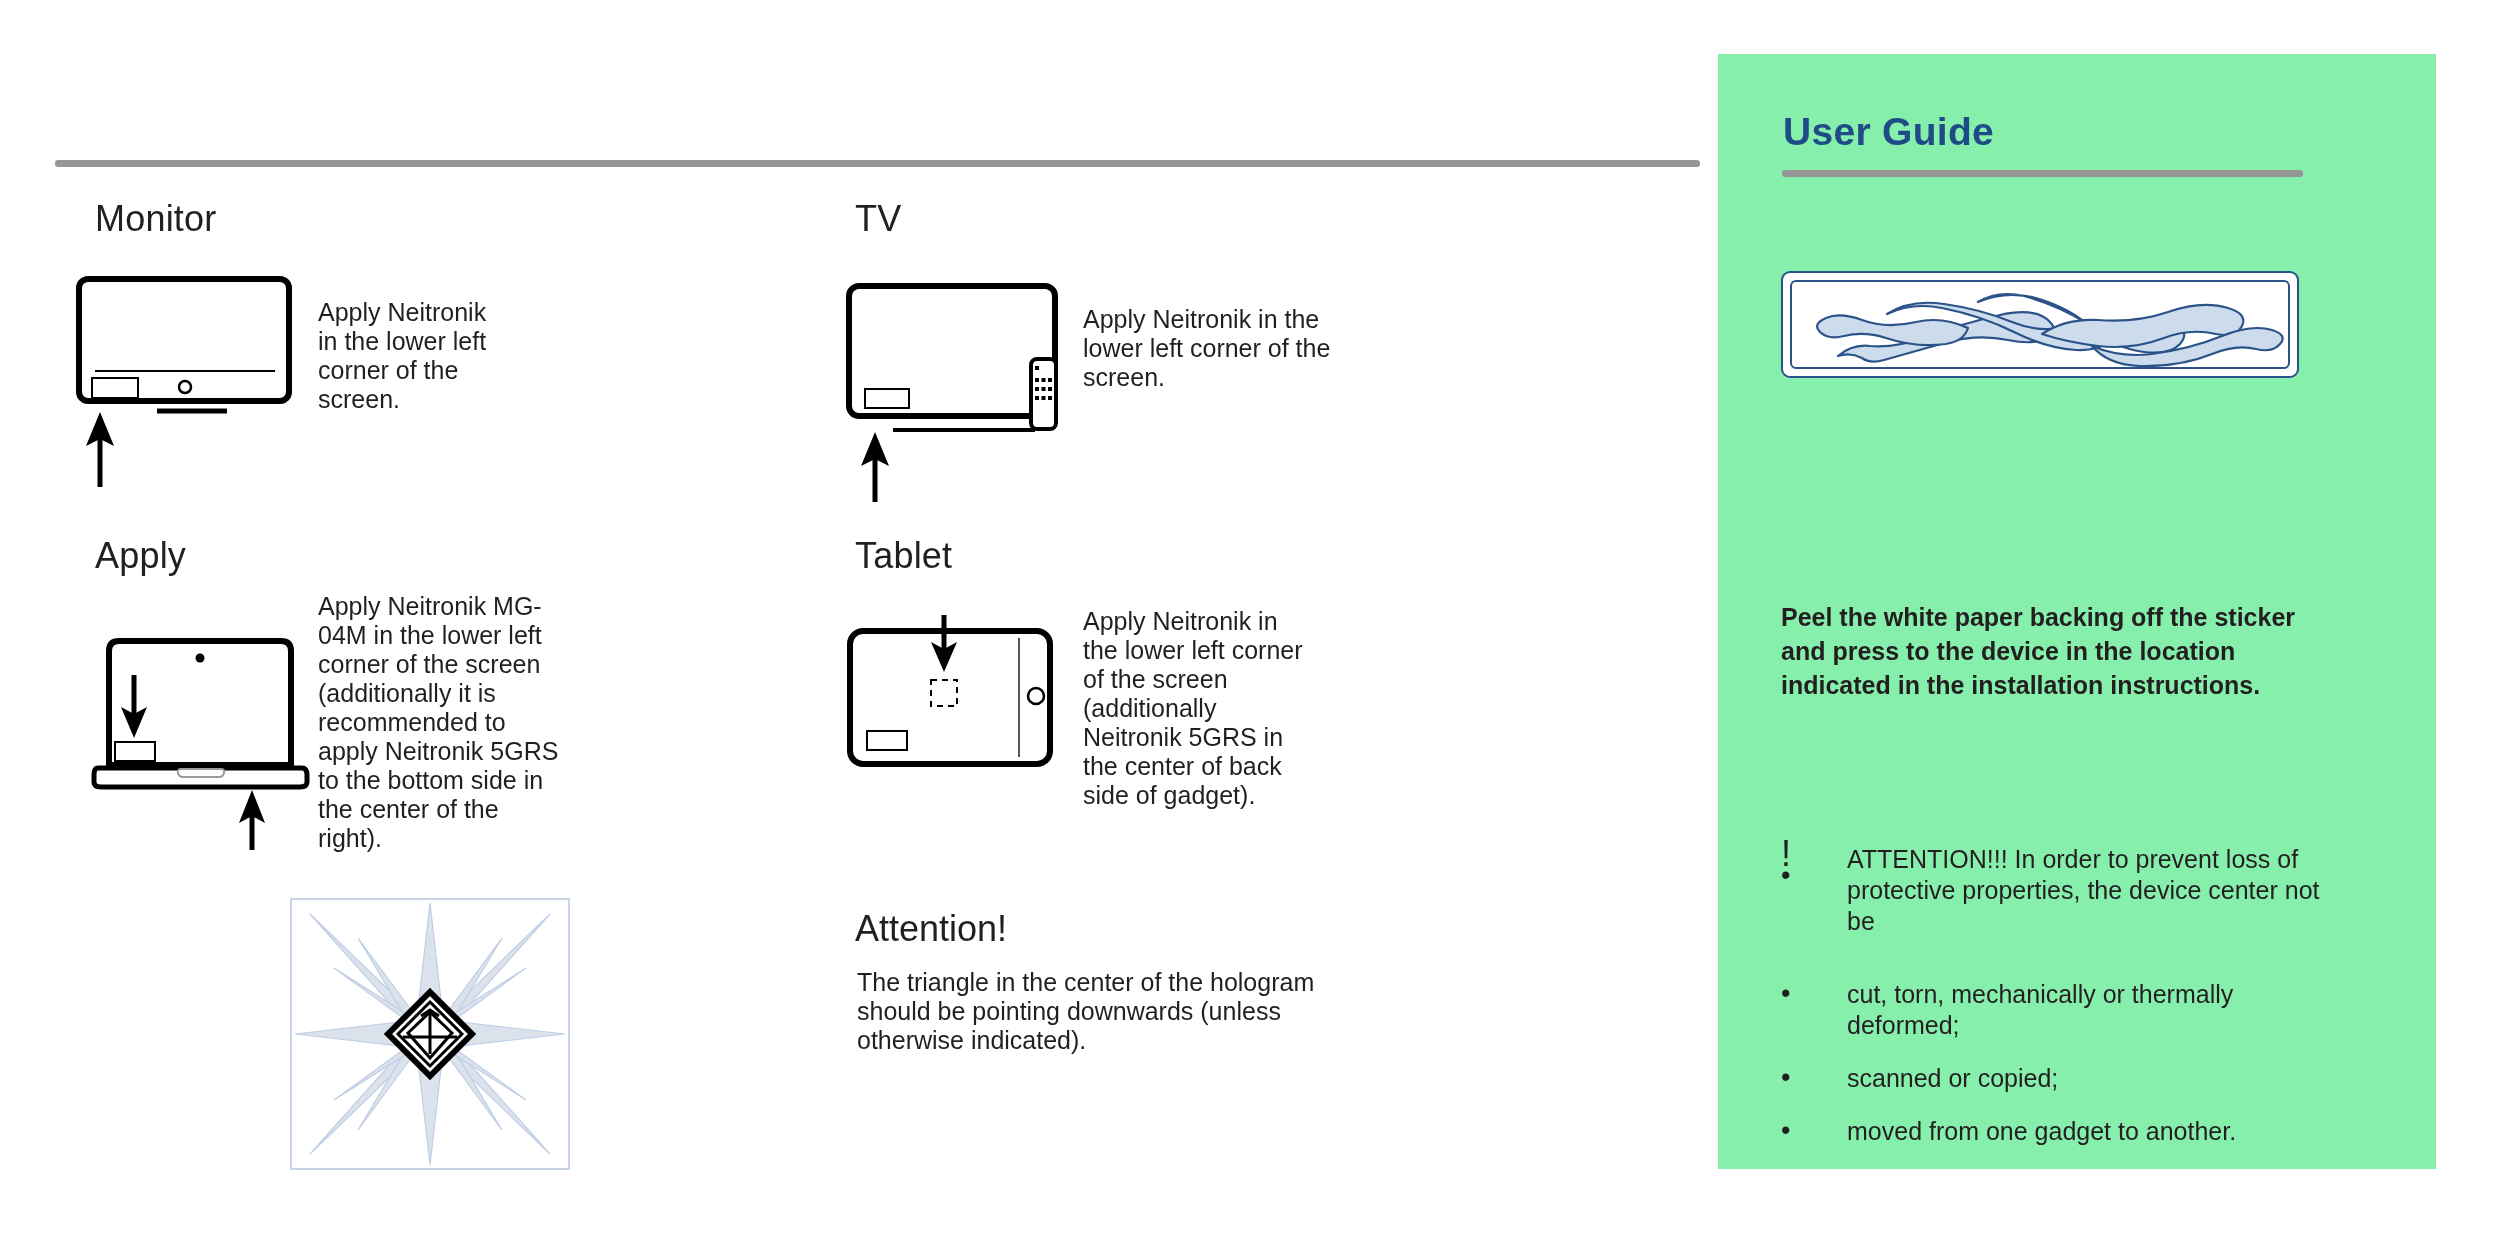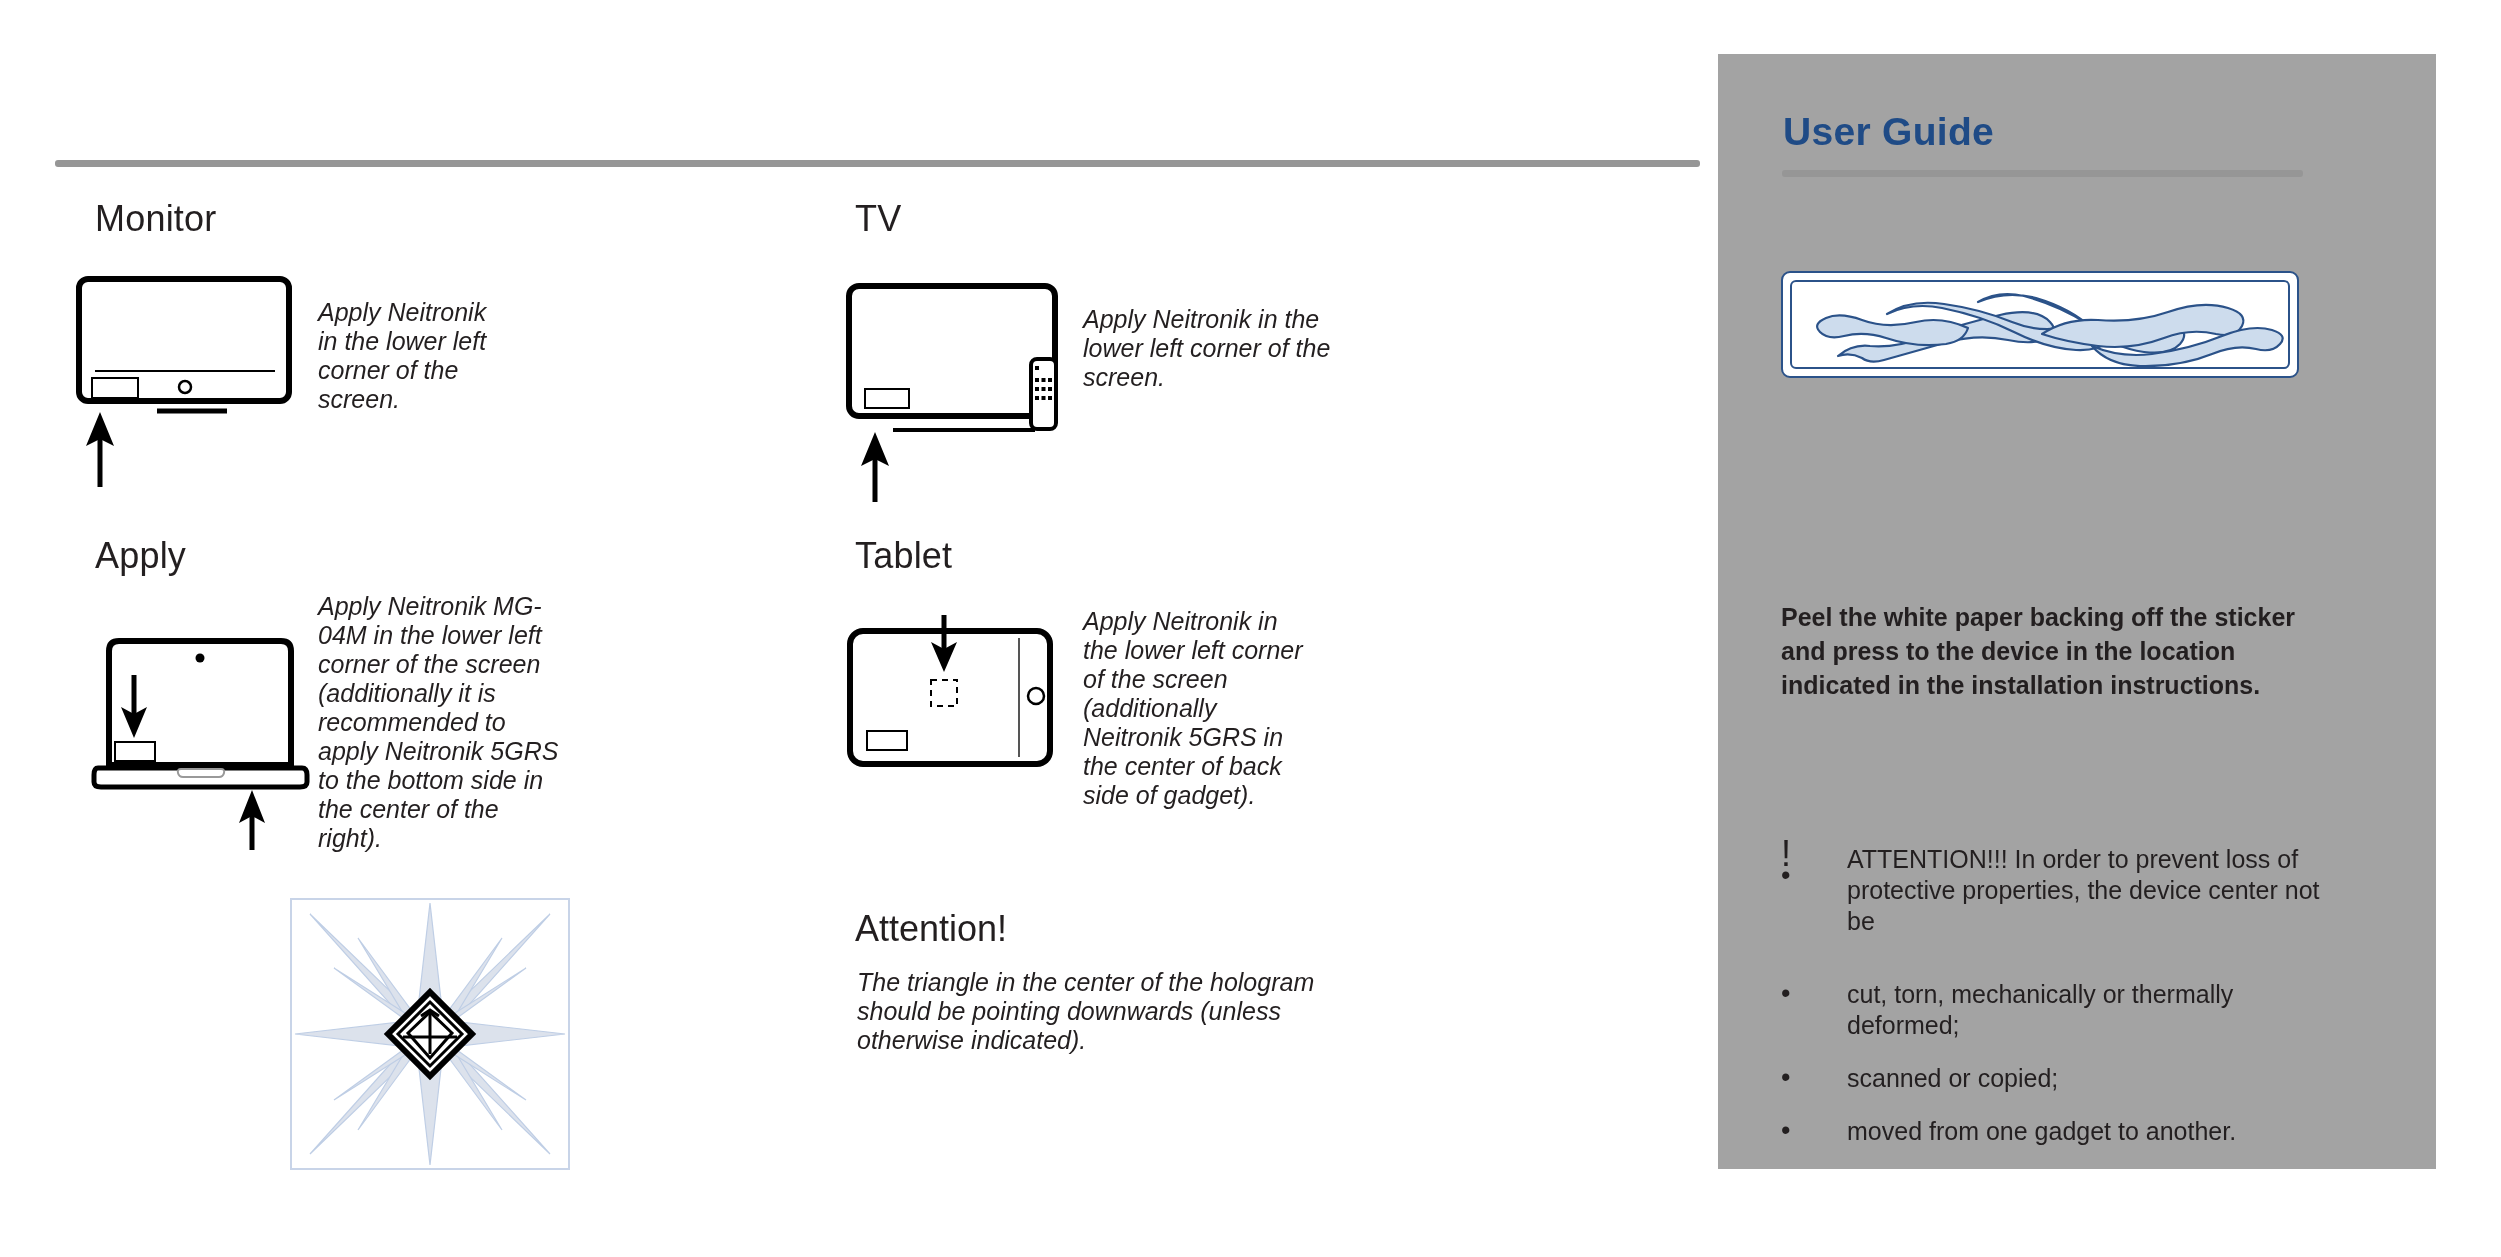--- a/index.html
+++ b/index.html
@@ -40,39 +40,38 @@
     color: #231f20;
     white-space: nowrap;
   }
 
   .body-text {
     position: absolute;
     font-size: 25px;
     line-height: 29px;
     color: #231f20;
     font-weight: 400;
-    font-style: italic;
   }
 
   .attn-heading {
     position: absolute;
     font-size: 36px;
     font-weight: 400;
     color: #231f20;
     white-space: nowrap;
   }
 
   .device-art { position: absolute; }
 
   
   #sidebar {
     position: absolute;
     left: 1718px; top: 54px;
     width: 718px; height: 1115px;
-    background: #a3a3a3;
+    background: #86efac;
   }
   #sidebar-title {
     position: absolute;
     left: 65px; top: 56px;
     font-size: 39px;
     font-weight: bold;
     color: #1f4b86;
     letter-spacing: 0.3px;
     white-space: nowrap;
   }

